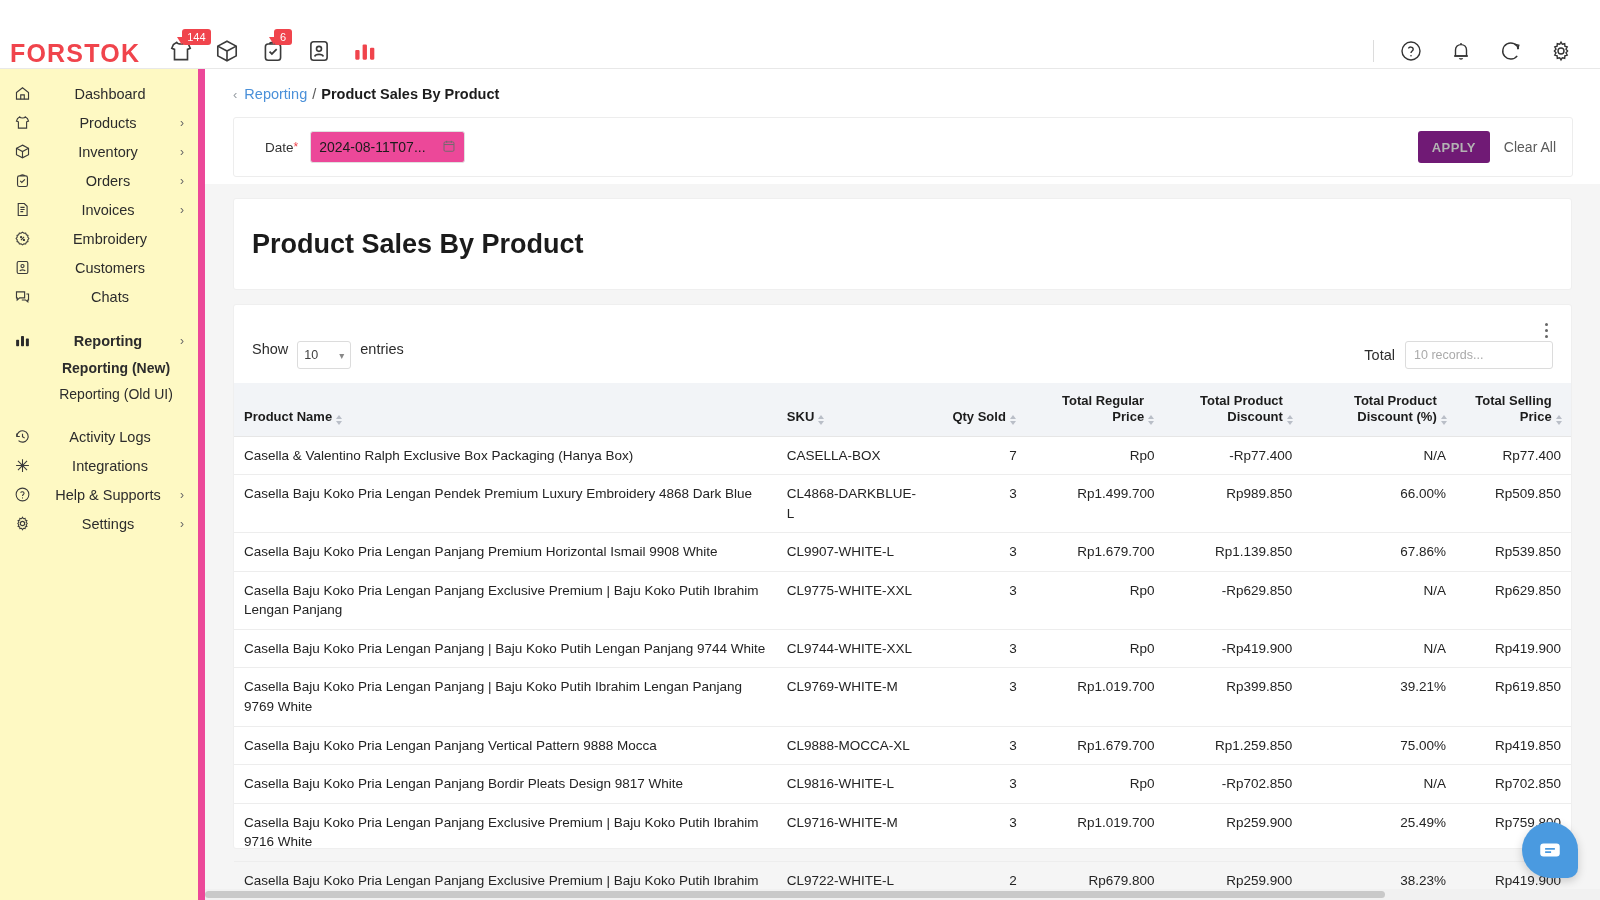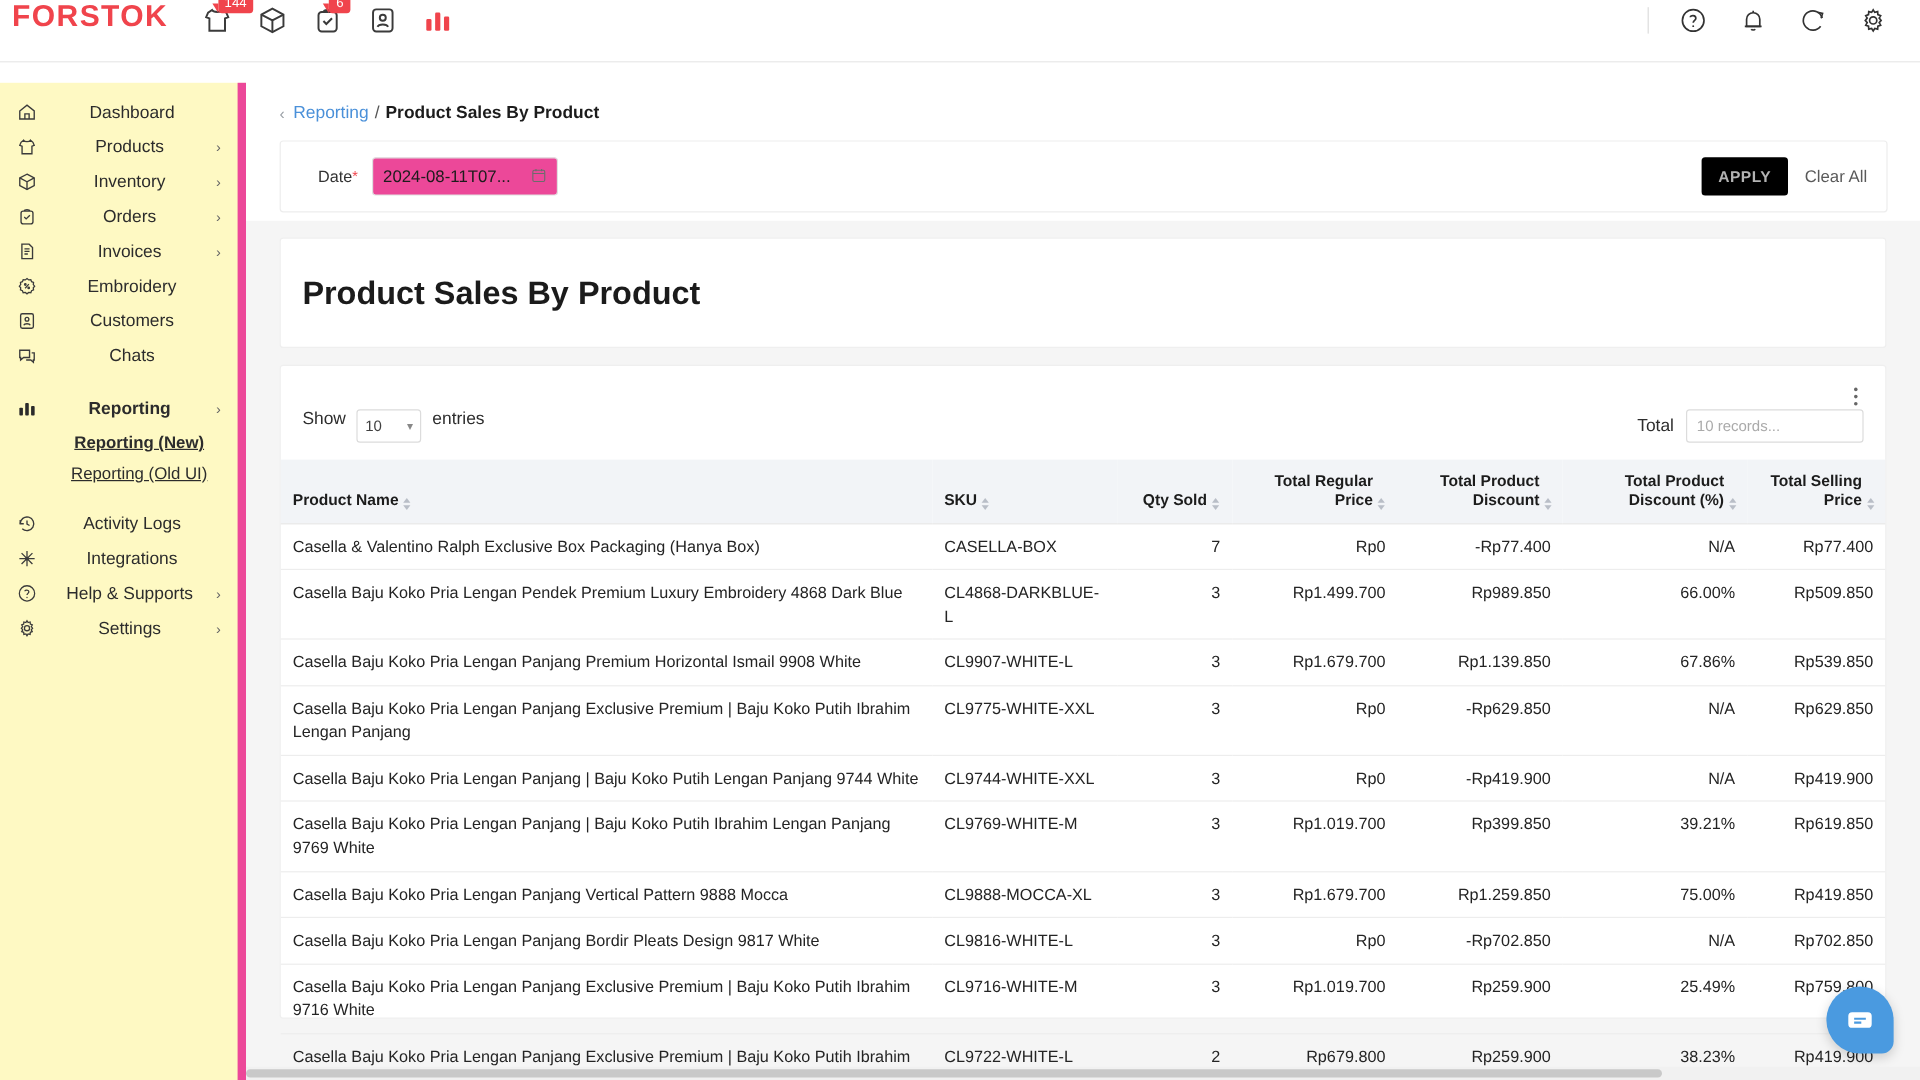--- a/index.html
+++ b/index.html
@@ -7,23 +7,23 @@
     width: 1600px; height: 900px;
     font-family: "Liberation Sans", sans-serif;
     background: #ffffff;
     overflow: hidden;
     -webkit-font-smoothing: antialiased;
   }
   .app { position: relative; width: 1600px; height: 900px; background:#fff; }
 
   
   .topbar {
-    position: absolute; top: 0; left: 0; width: 1600px; height: 52px;
+    position: absolute; top: 0; left: 0; width: 1600px; height: 69px;
     background: #fff; border-bottom: 1px solid #e8e8e8;
-    display: flex; align-items: flex-start;
+    display: flex; align-items: flex-end;
   }
   .brand {
     margin-left: 10px; color: #f0444c; font-size: 25px; font-weight: 700;
     letter-spacing: 1.2px; font-family: "Liberation Sans", sans-serif;
   }
   .top-icons { display: flex; align-items: center; gap: 12px; margin-left: 24px; }
   .topicon { position: relative; width: 34px; height: 34px; display:flex; align-items:center; justify-content:center; }
   .topicon svg { display:block; }
   .badge {
     position: absolute; top: -5px; left: 18px;
@@ -47,21 +47,21 @@
     display: flex; align-items: center; height: 29px;
     padding: 0 14px 0 14px; margin-bottom: 0px; cursor: pointer;
     font-size: 14.5px; color: #2c2c2c;
   }
   .nav-item .ni-ico { width: 22px; flex: 0 0 22px; display:flex; align-items:center; }
   .nav-item .ni-label { flex: 1; white-space: nowrap; }
   .nav-item .ni-chev { color: #666; font-size: 12px; }
   .nav-item.active .ni-label { font-weight: 700; }
   .nav-spacer { height: 15px; }
   .subnav {
-    font-size: 14px; color: #2c2c2c; padding: 5px 0 5px 34px; cursor:pointer;text-decoration:underline;
+    font-size: 14px; color: #2c2c2c; padding: 5px 0 5px 34px; cursor:pointer;
   }
   .subnav.current { font-weight: 700; }
 
   
   .main {
     position: absolute; top: 69px; left: 205px; width: 1395px; height: 831px;
     background: #fff; overflow: hidden;
   }
   .breadcrumb {
     display: flex; align-items: center; gap: 5px;
@@ -80,21 +80,21 @@
   }
   .date-label { font-size: 13.5px; color: #333; margin-left: 15px; }
   .req { color: #f0444c; font-size: 12px; }
   .date-input {
     margin-left: 12px; width: 155px; height: 32px; border: 1px solid #e0e0e0;
     border-radius: 3px; background: #ec4899; display: flex; align-items: center;
     padding: 0 8px; font-size: 14px; color: #1c1c1c;
   }
   .date-input .dv { flex: 1; }
   .apply-btn {
-    margin-left: auto; width: 72px; height: 32px; background: #000000;
+    margin-left: auto; width: 72px; height: 32px; background: #701a75;
     color: #b3b3b3; font-size: 13px; font-weight: 600; letter-spacing: .4px;
     display: flex; align-items: center; justify-content: center;
     border-radius: 3px; cursor: default;
   }
   .clearall { margin-left: 14px; font-size: 14px; color: #5a5a5a; cursor: pointer; }
 
   
   .pagearea {
     position: absolute; top: 115px; left: 0; width: 1395px; height: 716px;
     background: #f5f5f5; padding: 14px 28px 0 28px;

